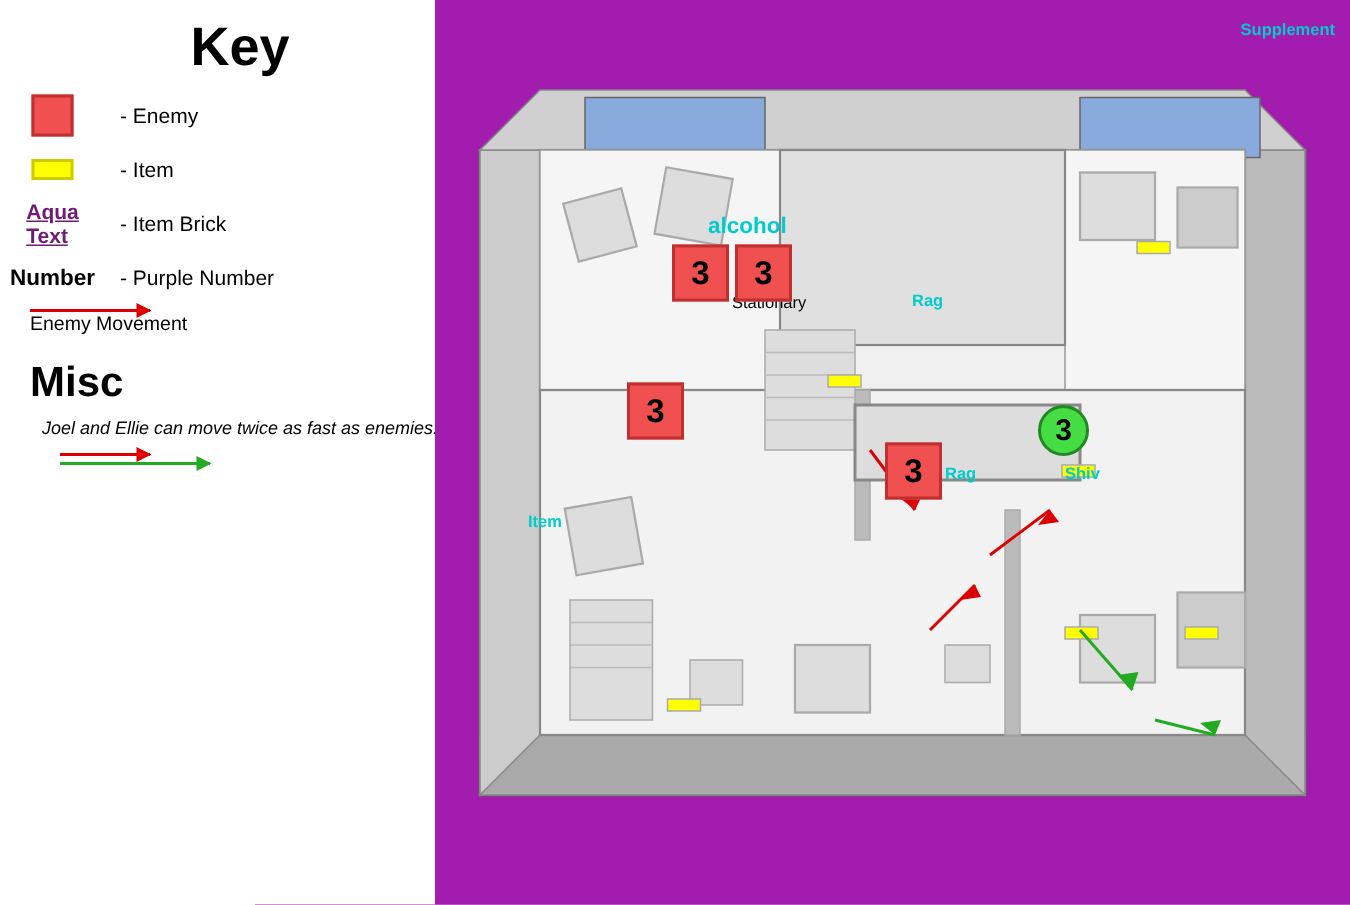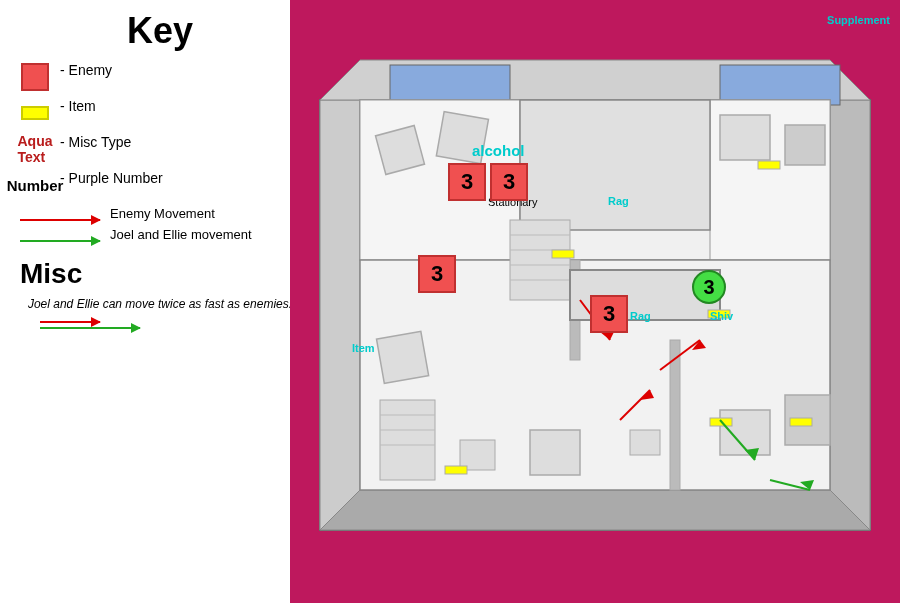--- a/index.html
+++ b/index.html
@@ -23,23 +23,24 @@
     .key-title {
       font-size: 36px;
       font-weight: bold;
       text-align: center;
       margin-bottom: 10px;
       color: #000;
     }
 
     .key-item {
       display: flex;
-      align-items: flex-start;
+      align-items: center;
       margin-bottom: 6px;
       font-size: 14px;
+      gap: 20px;
     }
 
     .key-icon {
       width: 30px;
       height: 30px;
       margin-right: 10px;
       flex-shrink: 0;
       display: flex;
       align-items: center;
       justify-content: center;
@@ -70,34 +71,36 @@
     .key-label {
       color: #000;
     }
 
     .key-label.purple {
       color: #8800cc;
       font-weight: bold;
     }
 
     .key-label.aqua {
-      color: #b91c1c;
-      font-weight: bold;
+      color: #701a75;
+      font-weight: bold;
+      text-decoration: underline;
     }
 
     .key-label.number {
       font-weight: bold;
       font-size: 15px;
     }
 
     .arrow-row {
       display: flex;
-      align-items: flex-end;
+      align-items: flex-start;
       margin-bottom: 6px;
       font-size: 13px;
+      flex-direction: column;
     }
 
     .arrow-container {
       width: 80px;
       margin-right: 10px;
       display: flex;
       align-items: center;
     }
 
     .arrow-line {
@@ -158,21 +161,21 @@
       gap: 4px;
     }
 
     
     .map-panel {
       position: absolute;
       left: 290px;
       top: 0;
       right: 0;
       bottom: 0;
-      background: #be185d;
+      background: #a21caf;
     }
 
     .map-inner {
       position: relative;
       width: 100%;
       height: 100%;
     }
 
     
     .building-svg {
@@ -241,43 +244,37 @@
       <div class="icon-item"></div>
     </div>
     <span class="key-label">- Item</span>
   </div>
 
 
   <div class="key-item">
     <div class="key-icon">
       <span class="key-label aqua">Aqua Text</span>
     </div>
-    <span class="key-label">- Misc Type</span>
+    <span class="key-label">- Item Brick</span>
   </div>
 
   <div class="key-item">
     <div class="key-icon">
       <span class="key-label number">Number</span>
     </div>
     <span class="key-label">- Purple Number</span>
   </div>
 
   <div class="arrow-row">
     <div class="arrow-container">
       <div class="arrow-line arrow-red" style="width:70px;"></div>
     </div>
     <span class="key-label">Enemy Movement</span>
   </div>
 
-  <div class="arrow-row">
-    <div class="arrow-container">
-      <div class="arrow-line arrow-green" style="width:70px;"></div>
-    </div>
-    <span class="key-label">Joel and Ellie movement</span>
-  </div>
 
   <div class="misc-section">
     <div class="misc-title">Misc</div>
     <div class="misc-text">Joel and Ellie can move twice as fast as enemies.</div>
     <div class="misc-arrows">
       <div class="misc-arrow-row">
         <div style="width:60px;height:2px;background:#dd0000;position:relative;">
           <div style="position:absolute;right:-1px;top:-4px;border-left:10px solid #dd0000;border-top:5px solid transparent;border-bottom:5px solid transparent;"></div>
         </div>
       </div>

